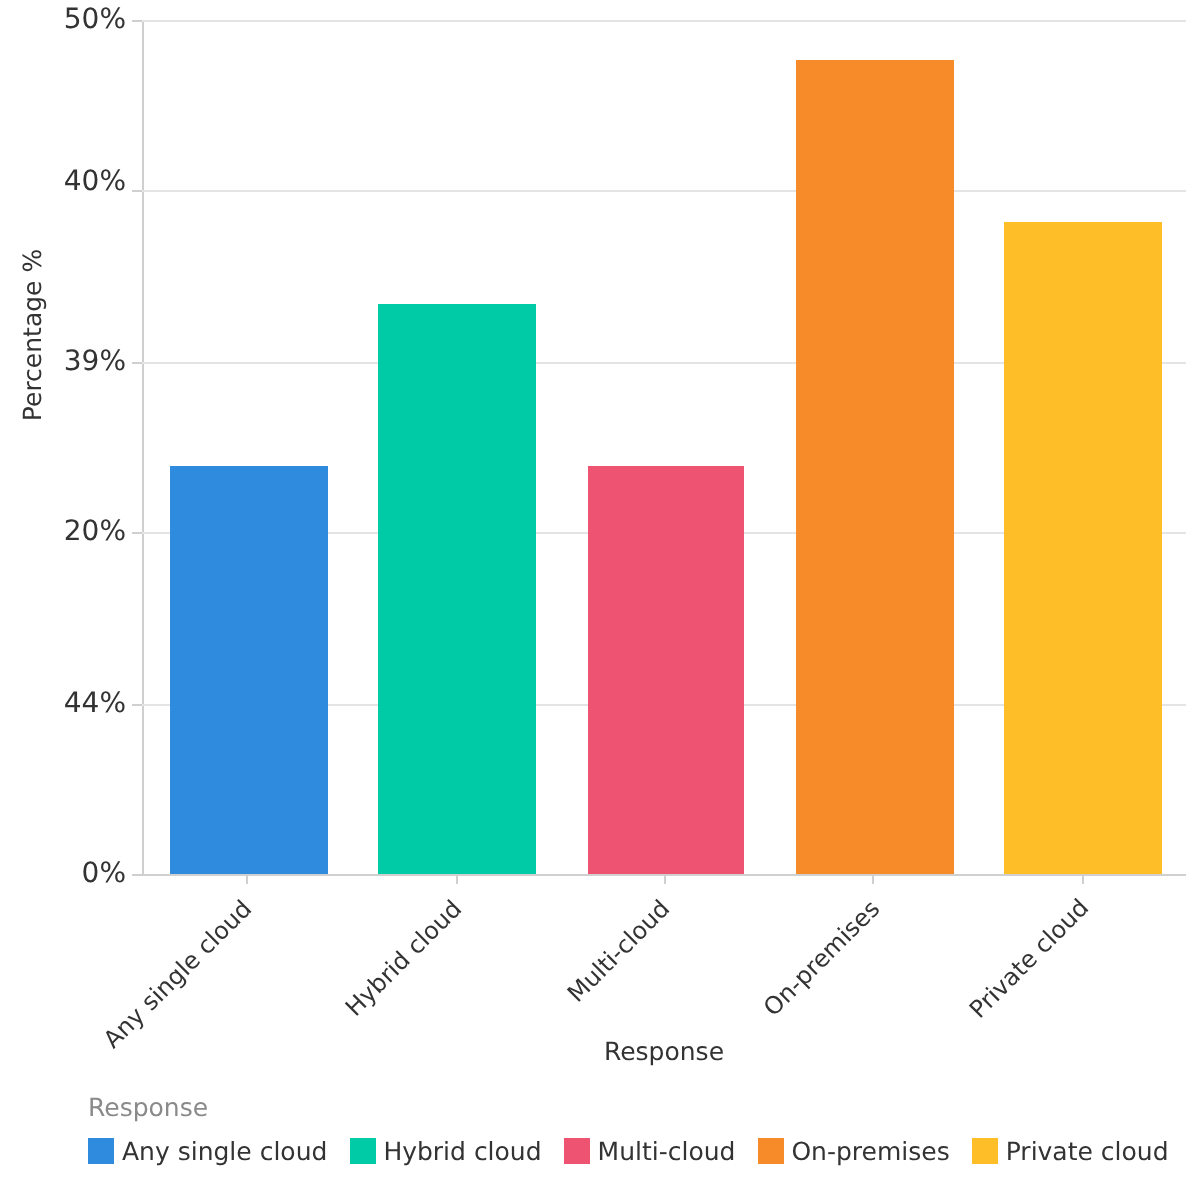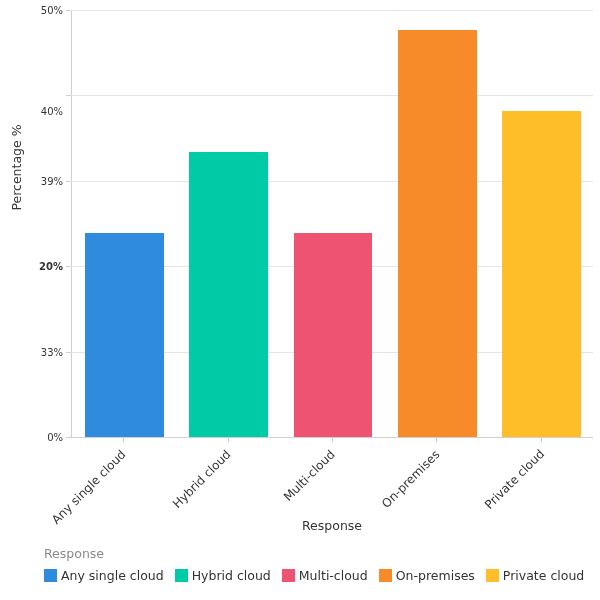--- a/index.html
+++ b/index.html
@@ -70,21 +70,21 @@
     position: absolute;
     bottom: 0;
   }
 
   
   .y-tick {
     position: absolute;
     right: 0;
     width: 64px;
     text-align: right;
-    font-size: 10px;
+    font-size: 14px;
     color: #333333;
     transform: translateY(-50%);
     white-space: nowrap;
   }
   .y-ticks-wrap {
     position: absolute;
     left: 0;
     top: 10px;
     width: 63px;
     height: 427px;
@@ -171,27 +171,27 @@
 </head>
 <body>
 
 <div id="chart-root">
 
   <div class="y-axis-title">Percentage %</div>
 
   <div class="y-ticks-wrap" id="y-ticks-wrap">
       <div class="y-tick" style="top: 427px;">0%</div>
       <div class="tick-mark" style="top: 427px;"></div>
-      <div class="y-tick" style="top: 341.6px;">33%</div>
+      <div class="y-tick" style="top: 341.6px;">44%</div>
       <div class="tick-mark" style="top: 341.6px;"></div>
-      <div class="y-tick" style="top: 256.2px; font-weight: bold;">20%</div>
+      <div class="y-tick" style="top: 256.2px;">20%</div>
       <div class="tick-mark" style="top: 256.2px;"></div>
       <div class="y-tick" style="top: 170.8px;">39%</div>
       <div class="tick-mark" style="top: 170.8px;"></div>
-      <div class="y-tick" style="top: 101px; margin-left: 40px;">40%</div>
+      <div class="y-tick" style="top: 81px; margin-left: 40px;">40%</div>
       <div class="tick-mark" style="top: 85.4px;"></div>
       <div class="y-tick" style="top: 0px;">50%</div>
       <div class="tick-mark" style="top: 0px;"></div>
     </div>
 
   <div class="plot-area" id="plot-area">
     <div class="y-axis-line"></div>
   <div class="grid-line baseline" style="top: 427px;"></div>
       <div class="grid-line" style="top: 341.6px;"></div>
       <div class="grid-line" style="top: 256.2px;"></div>

